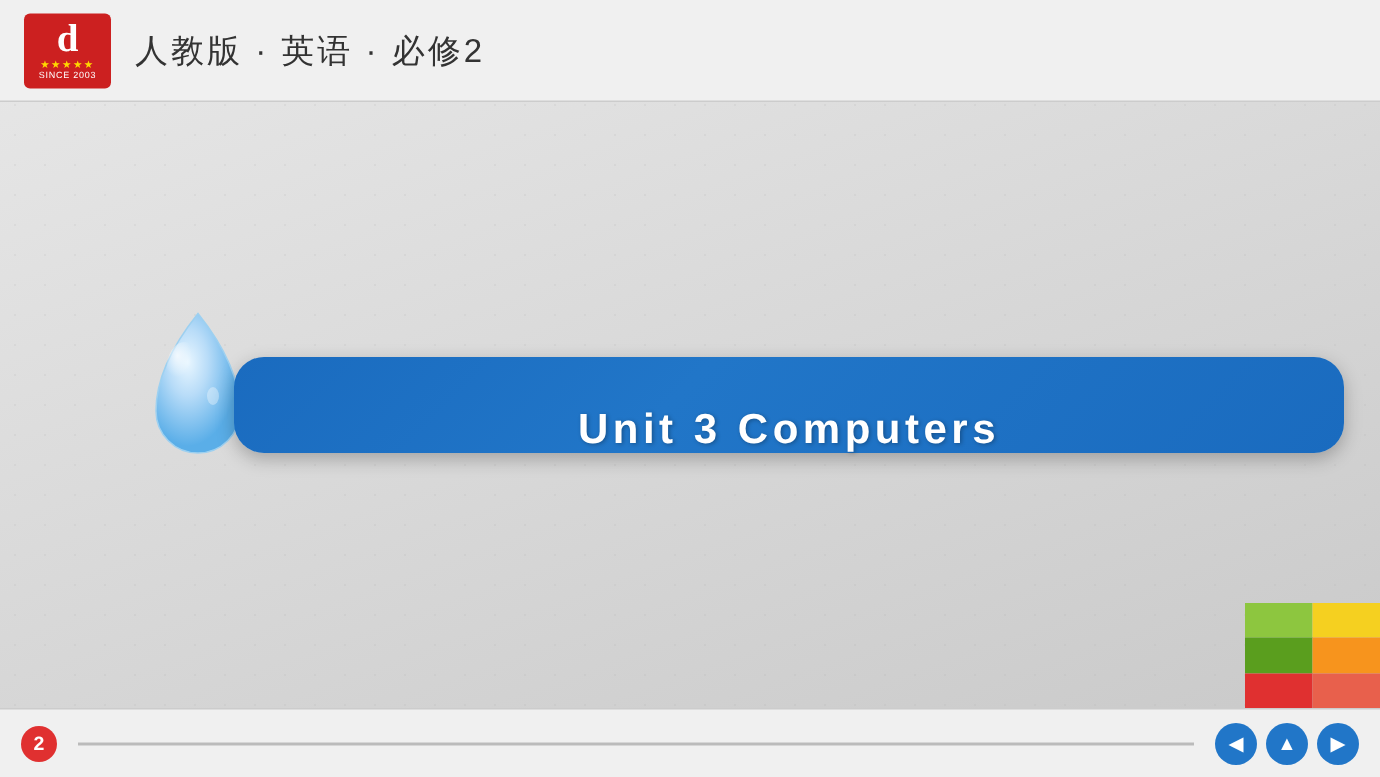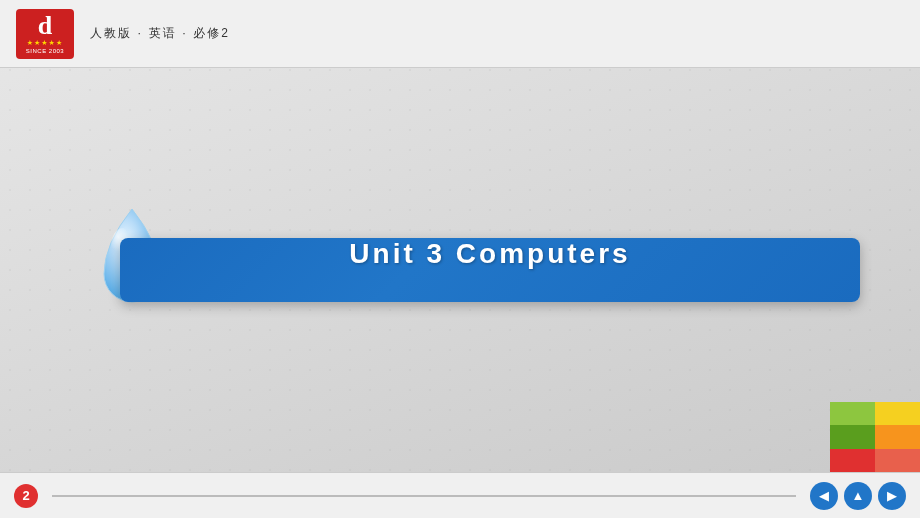--- a/index.html
+++ b/index.html
@@ -64,21 +64,21 @@
 
     .logo-text-bottom {
       font-size: 6px;
       color: white;
       letter-spacing: 0.5px;
       margin-top: 1px;
     }
 
     .header-title {
       margin-left: 16px;
-      font-size: 12px;
+      font-size: 22px;
       color: #333;
       font-weight: normal;
       letter-spacing: 2px;
     }
 
     
     .content {
       position: absolute;
       top: 68px;
       left: 0;
@@ -106,25 +106,26 @@
       right: 60px;
       top: 50%;
       transform: translateY(-50%);
       height: 64px;
     }
 
     .banner {
       width: 100%;
       height: 100%;
       background: linear-gradient(135deg, #1a6bbf 0%, #2176c8 40%, #1a6bbf 100%);
-      border-radius: 8px;
-      display: flex;
-      align-items: flex-start;
+      border-radius: 20px;
+      display: flex;
+      align-items: flex-end;
       justify-content: center;
       box-shadow: 0 4px 12px rgba(0,0,0,0.25);
+      margin-left: 36px;
     }
 
     .banner-text {
       color: white;
       font-size: 28px;
       font-weight: bold;
       letter-spacing: 3px;
       text-shadow: 1px 1px 3px rgba(0,0,0,0.3);
     }
 

